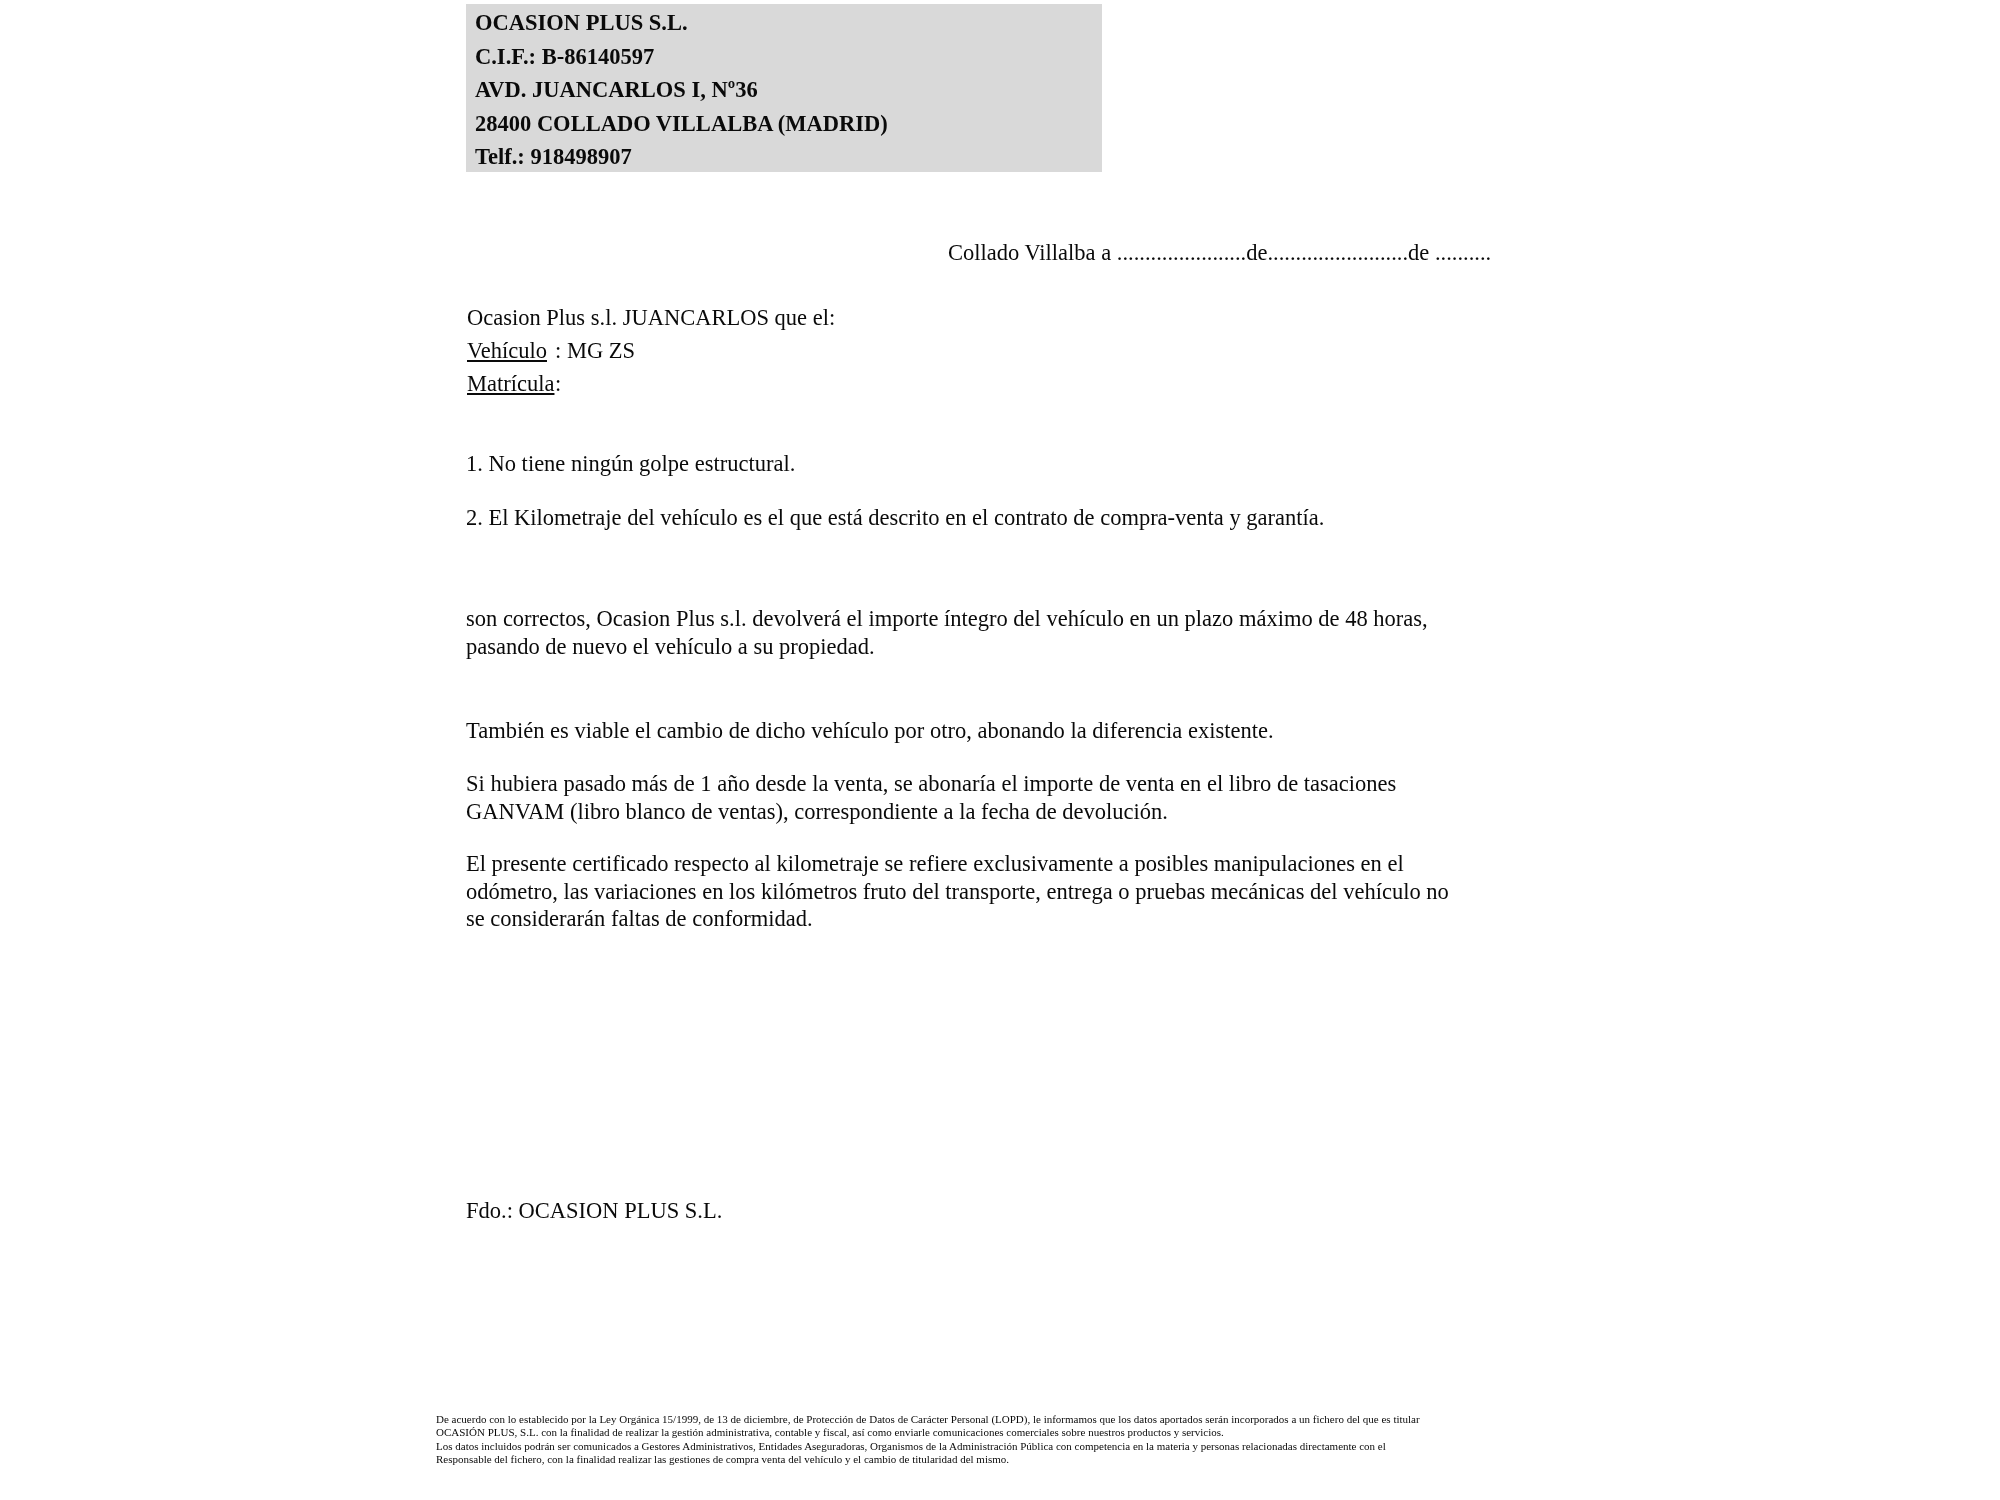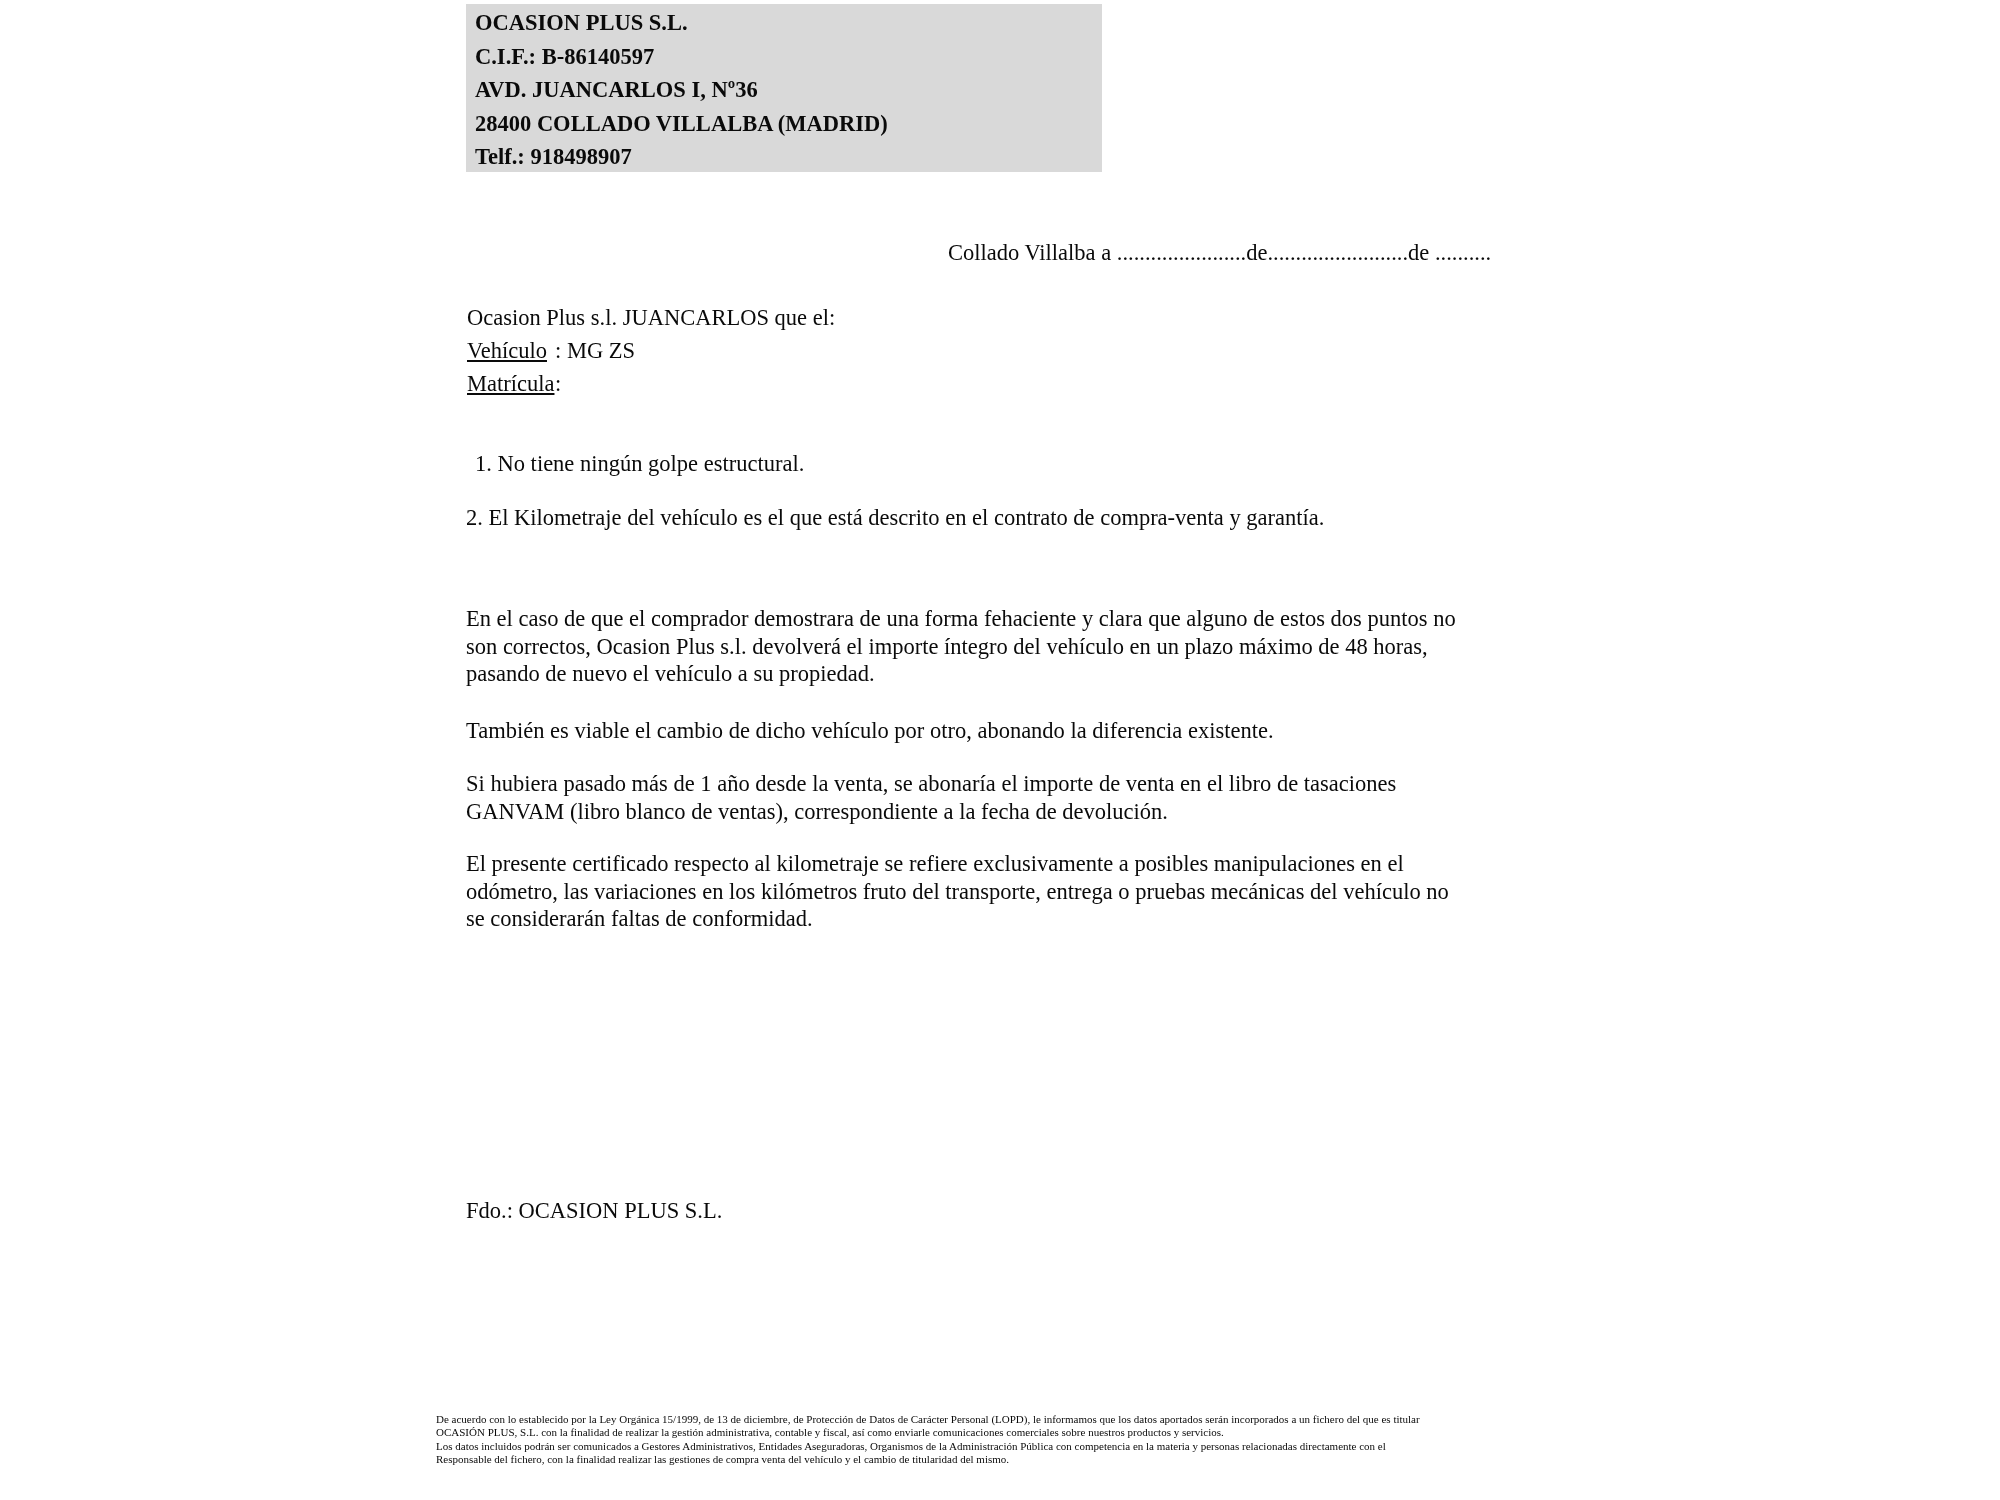--- a/index.html
+++ b/index.html
@@ -51,21 +51,21 @@
   .underline {
     text-decoration: underline;
   }
   .clause, .para, .signature {
     position: absolute;
     left: 466px;
     font-size: 22.5px;
     line-height: 27.5px;
     white-space: nowrap;
   }
-  .clause-1 { top: 450px; margin-left: 9px; }
+  .clause-1 { top: 450px; }
   .clause-2 { top: 504px; }
   .para-1   { top: 605px; }
   .para-2   { top: 717px; }
   .para-3   { top: 770px; }
   .para-4   { top: 850px; }
   .signature { top: 1197px; }
   .legal-footer {
     position: absolute;
     left: 436px;
     top: 1413px;
@@ -97,21 +97,20 @@
     </div>
     <div>
       <span class="cert-label"><span class="underline">Matrícula</span></span><span>:</span>
     </div>
   </div>
 
   <div class="clause clause-1">1. No tiene ningún golpe estructural.</div>
   <div class="clause clause-2">2. El Kilometraje del vehículo es el que está descrito en el contrato de compra-venta y garantía.</div>
 
   <div class="para para-1">
-    <div>En el caso de que el comprador demostrara de una forma fehaciente y clara que alguno de estos dos puntos no</div>
     <div>son correctos, Ocasion Plus s.l. devolverá el importe íntegro del vehículo en un plazo máximo de 48 horas,</div>
     <div>pasando de nuevo el vehículo a su propiedad.</div>
   </div>
 
   <div class="para para-2">
     <div>También es viable el cambio de dicho vehículo por otro, abonando la diferencia existente.</div>
   </div>
 
   <div class="para para-3">
     <div>Si hubiera pasado más de 1 año desde la venta, se abonaría el importe de venta en el libro de tasaciones</div>

